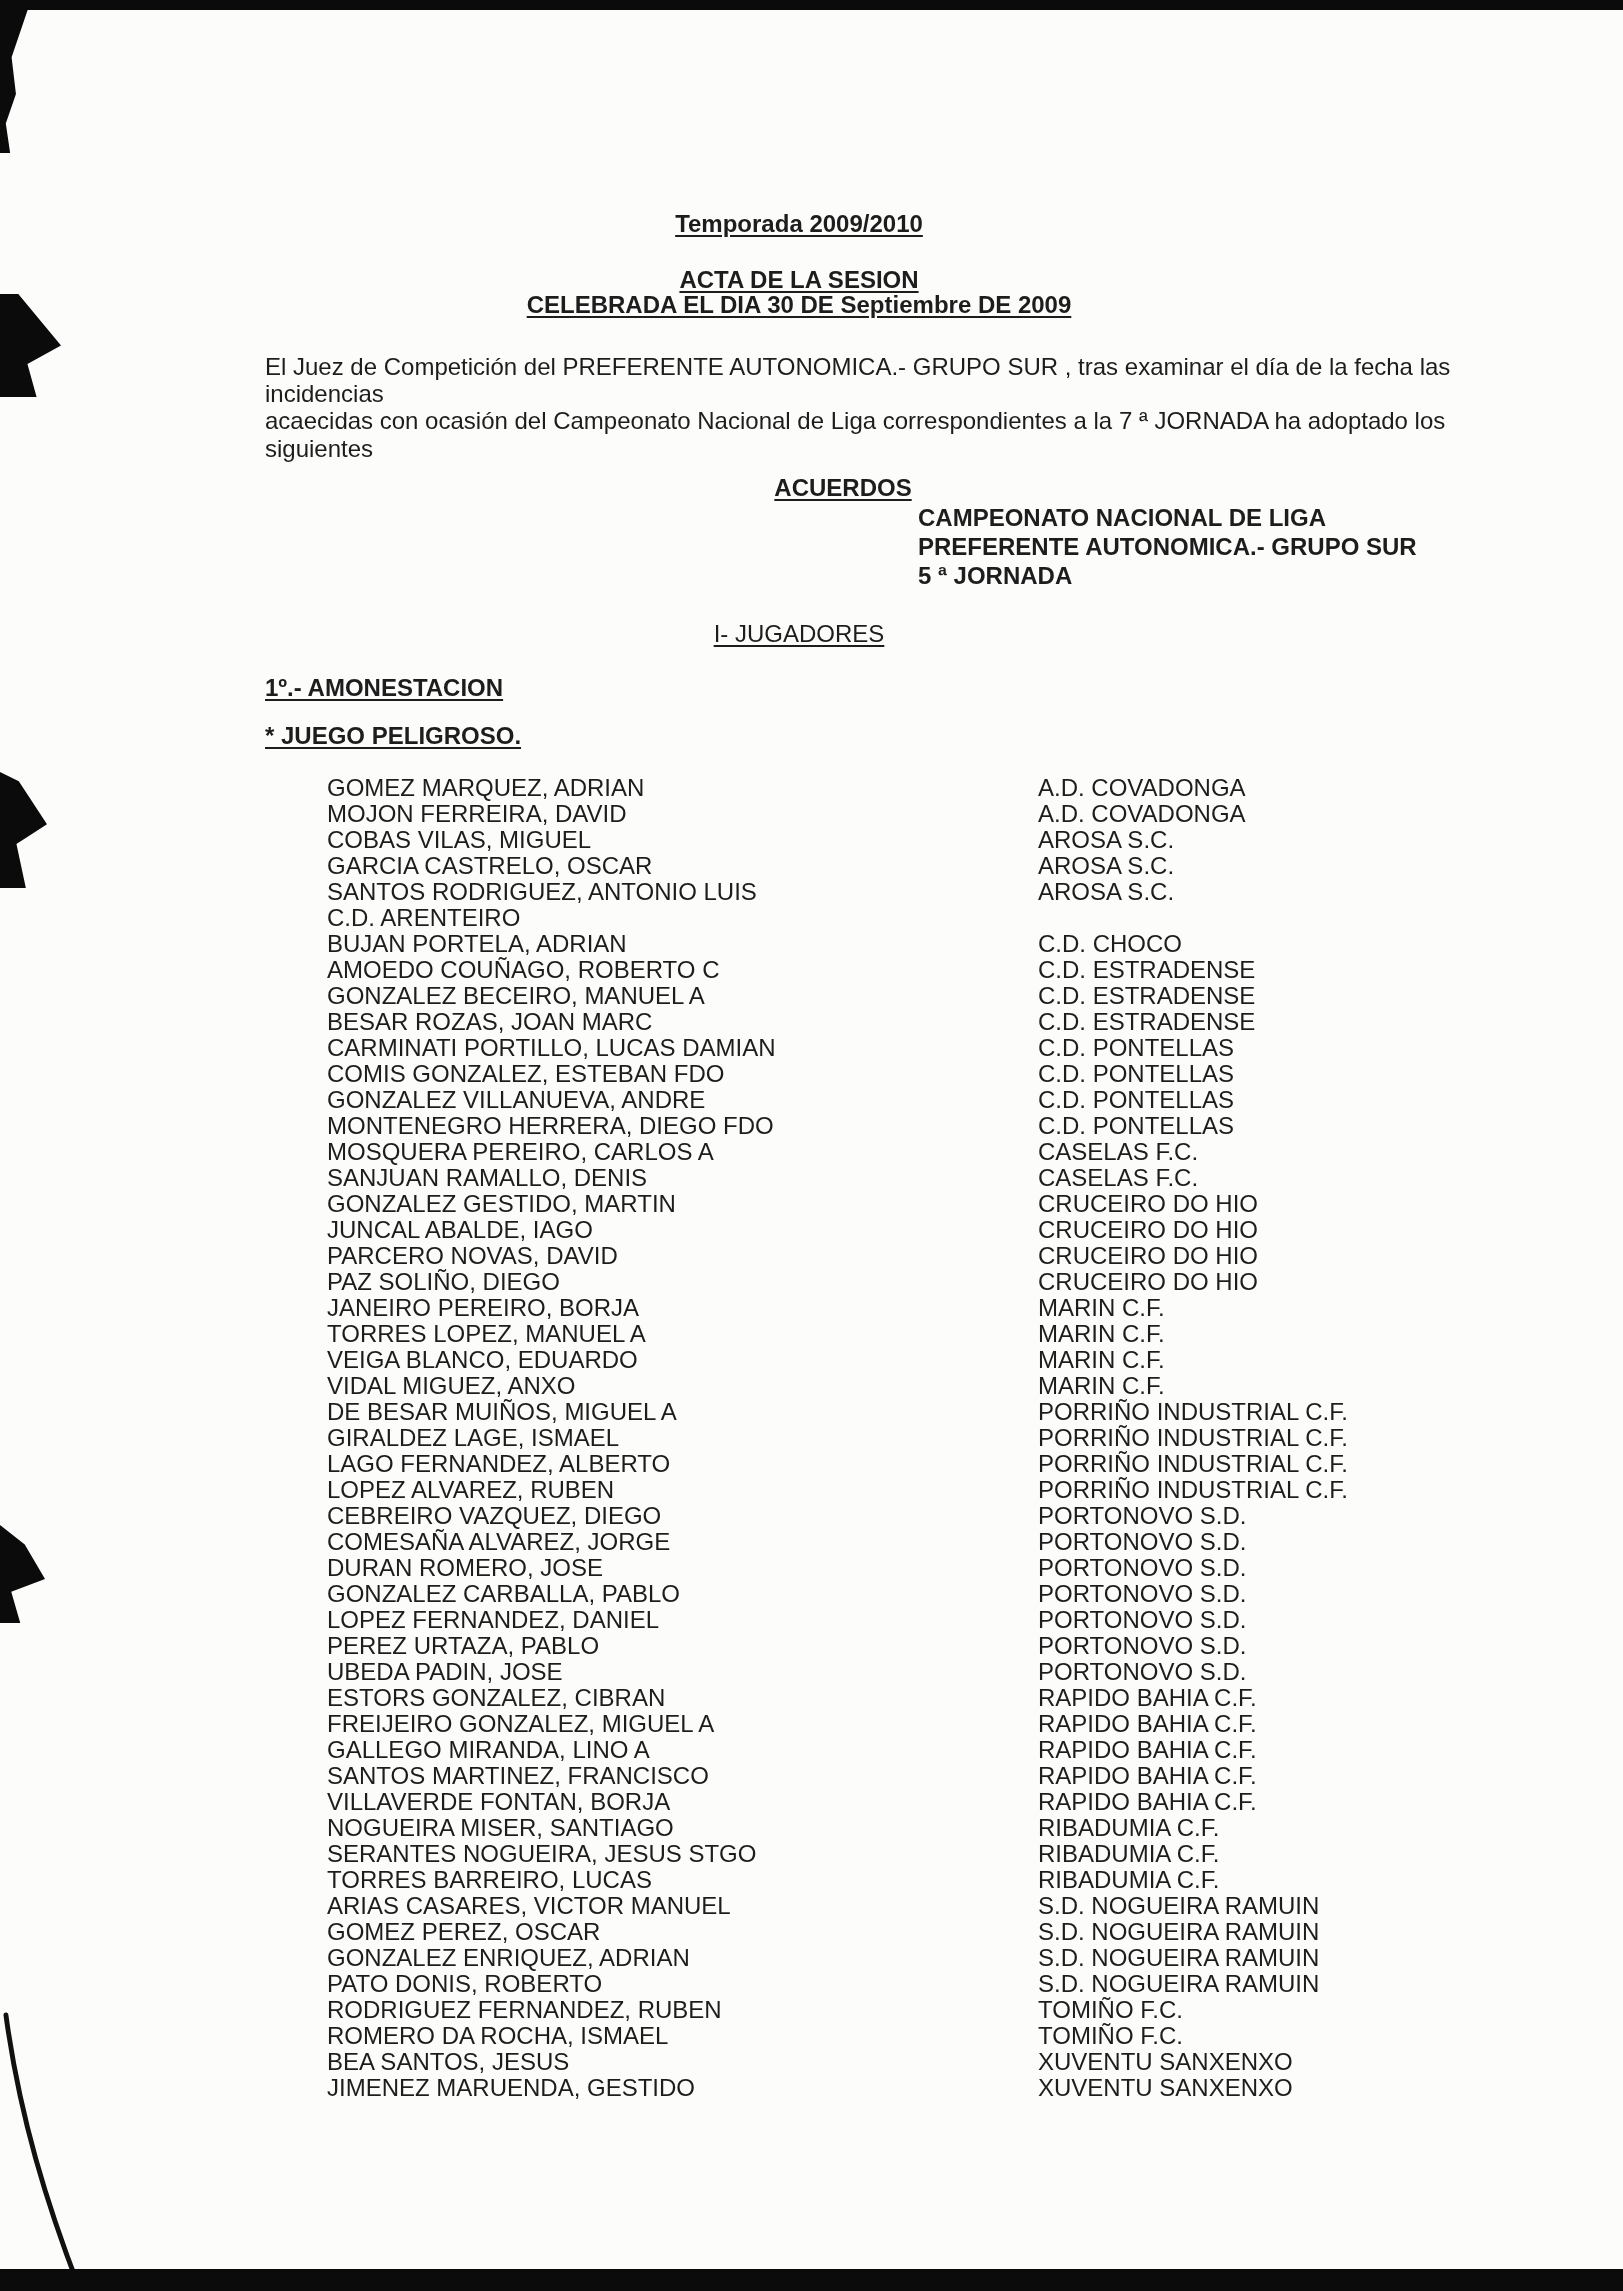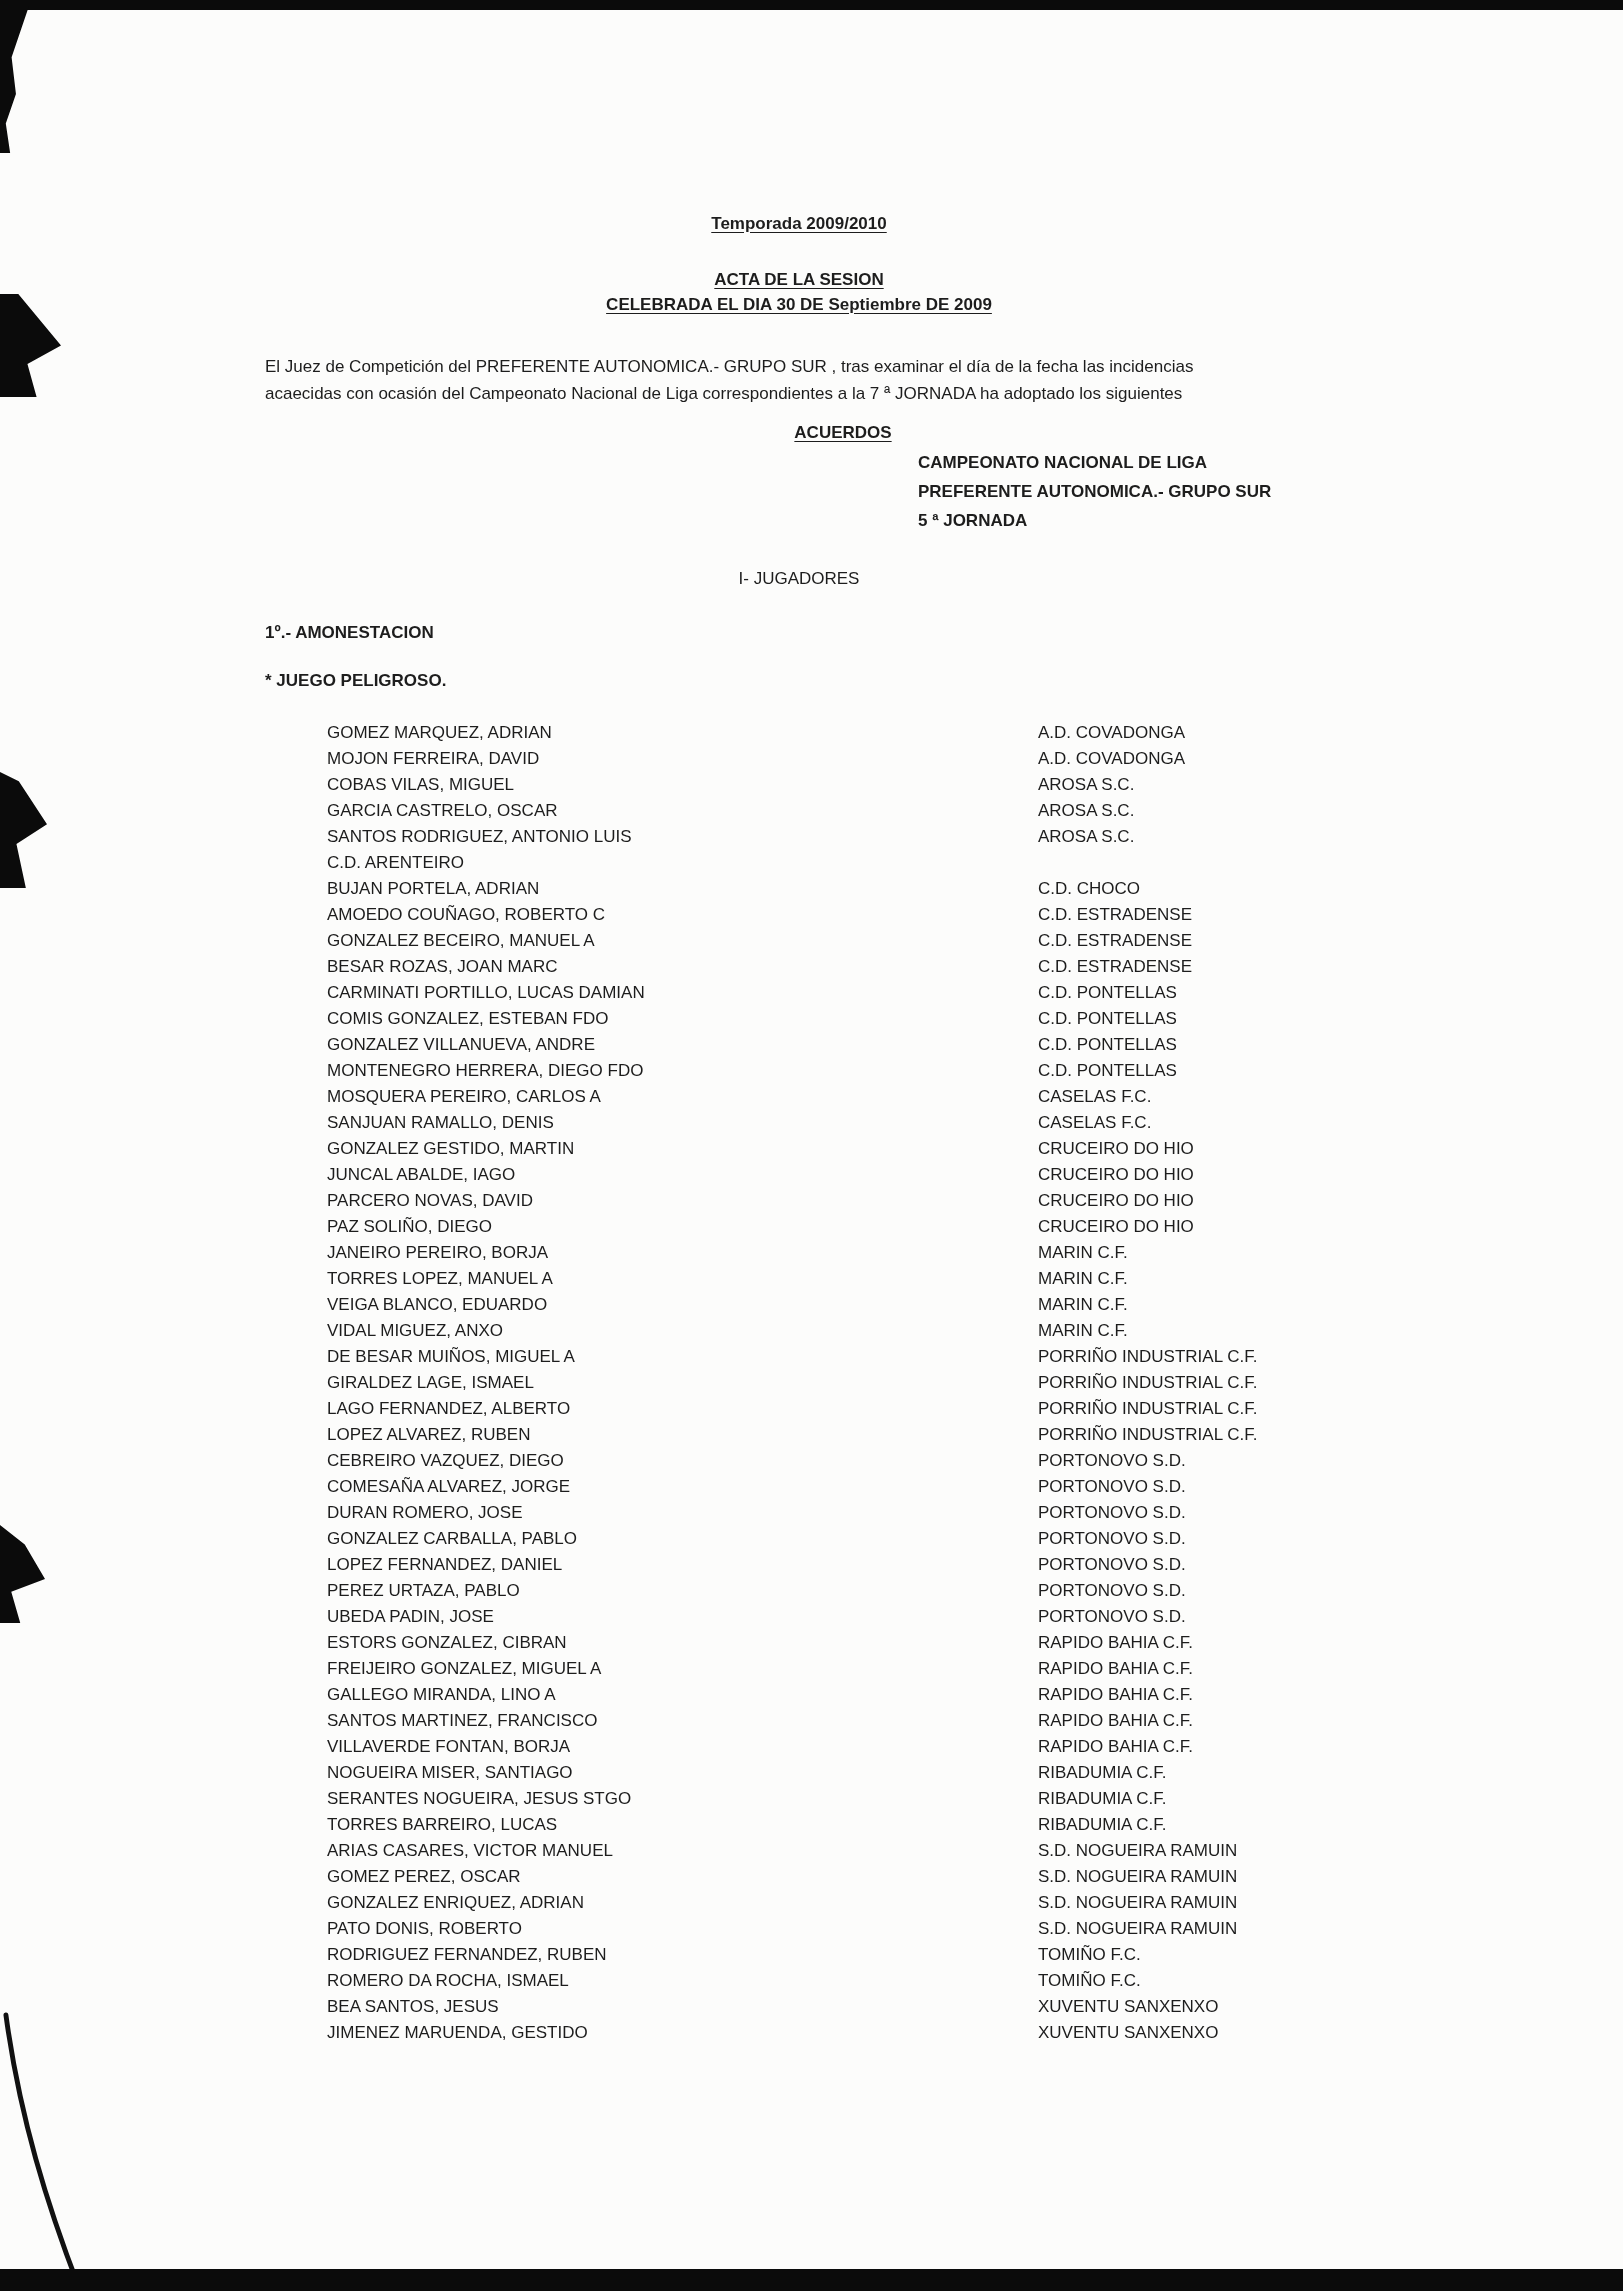--- a/index.html
+++ b/index.html
@@ -28,27 +28,27 @@
               clip-path:polygon(0 0,40% 8%,100% 45%,35% 62%,55% 100%,0 100%); }
   .a-low    { left:0; top:1525px; width:45px; height:98px;
               clip-path:polygon(0 0,55% 20%,100% 55%,25% 68%,45% 100%,0 100%); }
   .a-curve  { position:absolute; left:0; top:2009px; width:98px; height:282px; }
 
   
   .content {
     position:absolute; left:0; top:0; width:100%;
     box-sizing:border-box;
     padding:211px 143px 0 265px;
-    font-size:17px;
+    font-size:24px;
     line-height:25.5px;
   }
   .center-block { width:1068px; text-align:center; }
   .shift-right  { margin-left:44px; }
   .h { font-weight:bold; text-decoration:underline; text-underline-offset:2.9px; }
-  .u { text-underline-offset:2.9px;text-align:center; }
+  .u { text-decoration:underline; text-underline-offset:2.9px;text-align:center; }
 
   .session-heading { margin-top:30px; }
   .intro { margin-top:35px; line-height:27.4px; }
   .acuerdos { margin-top:12.7px; }
   .competition { margin-top:2.9px; margin-left:653px; font-weight:bold; line-height:29px; }
   .jugadores { margin-top:31px; }
   .amonestacion { margin-top:28px; font-weight:bold; }
   .juego { margin-top:22.5px; font-weight:bold; }
 
   .sanctions { margin-top:26.5px; }

